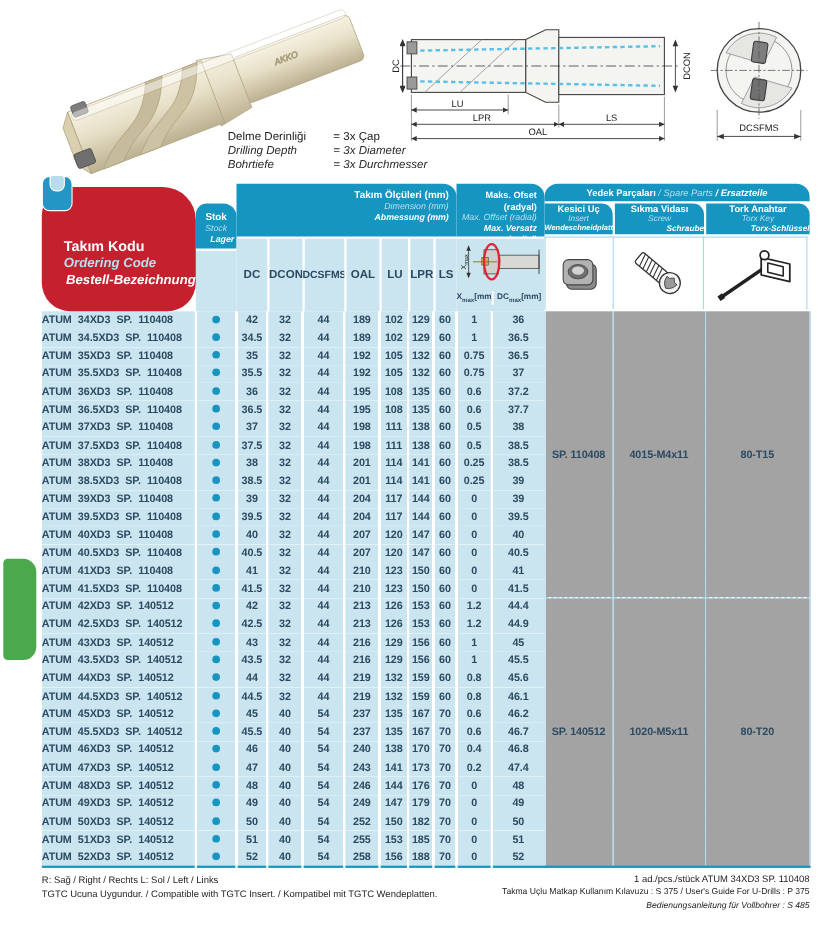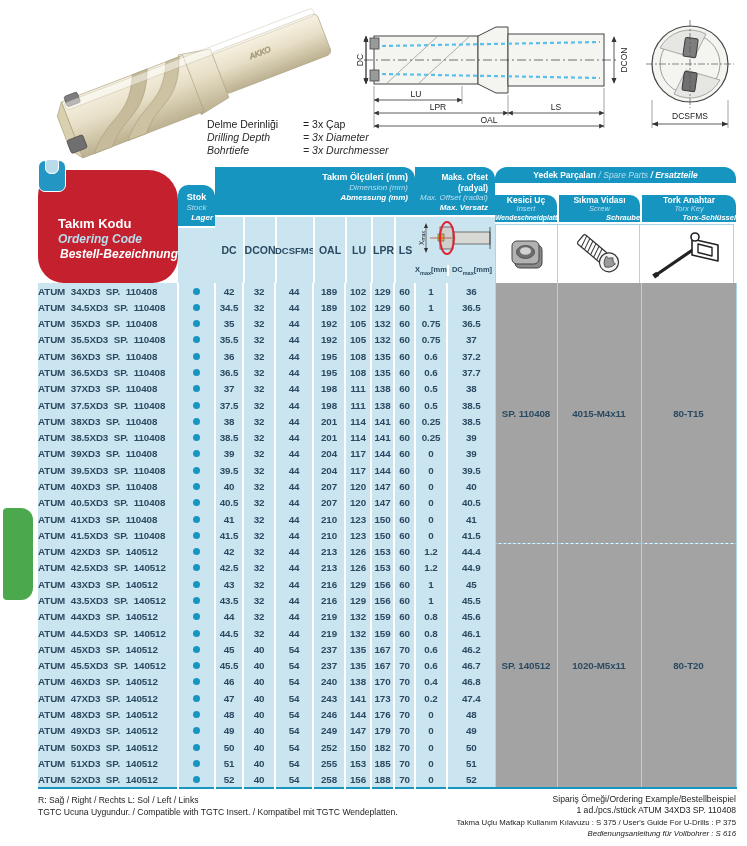--- a/index.html
+++ b/index.html
@@ -53,21 +53,21 @@
   .offset-labels>div{text-align:center;box-sizing:border-box;}
   .offset-labels sub{font-size:5.5px;}
   .ol-x{width:32px;}
   .ol-dc{width:48px;border-left:2px solid #fff;}
   .col-spare{width:241px;}
   .spare-banner{height:16px;margin-top:2px;border-radius:12px 12px 0 0;text-align:center;
     font-size:8.5px;line-height:16px;color:#fff;}
   .spare-banner .b{font-weight:bold;}
   .spare-banner .li{font-style:italic;color:#b9dfee;}
   .spare-banner .bi{font-weight:bold;font-style:italic;}
-  .spare-sub{display:flex;height:28px;margin-top:12px;}
+  .spare-sub{display:flex;height:28px;margin-top:2px;}
   .spare-sub .sc{background:#1795c1;color:#fff;text-align:center;padding-top:1px;box-sizing:border-box;
     border-radius:0 10px 0 0;margin-left:2px;}
   .spare-sub .sc:first-child{margin-left:0;}
   .spare-sub .t1{font-size:8.5px;line-height:9px;}
   .spare-sub .t2,.spare-sub .t3{font-size:7.5px;line-height:8.5px;}
   .sc-insert{width:62px;}
   .sc-screw{width:82px;}
   .sc-torx{width:95px;}
   .spare-icons{display:flex;height:66px;margin-top:2px;background:#fff;}
   .spare-icons .ic{display:flex;align-items:center;justify-content:center;box-sizing:border-box;
@@ -764,21 +764,20 @@
         </tbody>
     </table>
   </div>
 
   <div class="footer">
     <div class="f-left">
       <div>R: Sağ / Right / Rechts   L: Sol / Left / Links</div>
       <div>TGTC Ucuna Uygundur. / Compatible with TGTC Insert. / Kompatibel mit TGTC Wendeplatten.</div>
     </div>
     <div class="f-right">
-      <div>Sipariş Örneği/Ordering Example/Bestellbeispiel</div>
       <div>1 ad./pcs./stück  ATUM 34XD3 SP. 110408</div>
       <div class="small">Takma Uçlu Matkap Kullanım Kılavuzu : S 375 / User's Guide For U-Drills : P 375</div>
-      <div class="small it">Bedienungsanleitung für Vollbohrer : S 616</div>
+      <div class="small it">Bedienungsanleitung für Vollbohrer : S 485</div>
     </div>
   </div>
 
   <div class="green-tab"></div>
 </div>
 
 </body></html>

